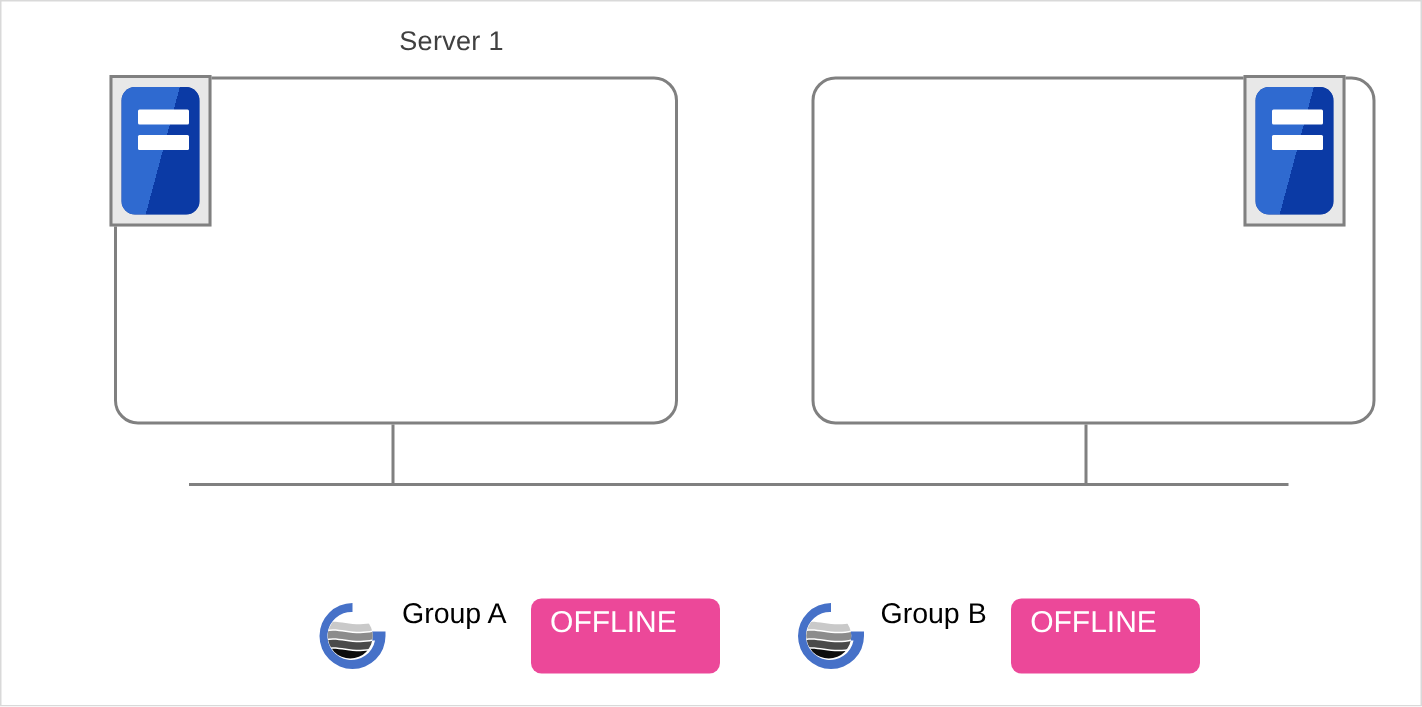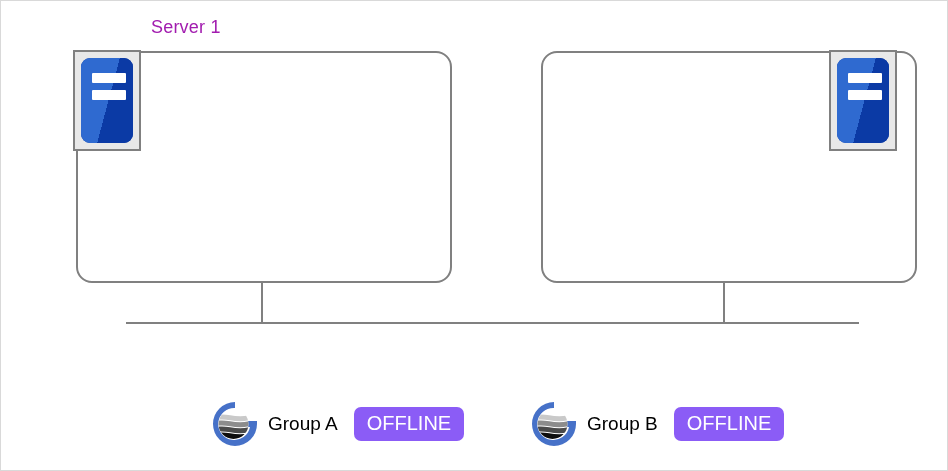--- a/index.html
+++ b/index.html
@@ -17,23 +17,24 @@
     background: #ffffff;
     border: 1px solid #d9d9d9;
     box-sizing: border-box;
     overflow: hidden;
   }
 
   
   .server-title {
     position: absolute;
     font-size: 18px;
-    color: #a21caf;
+    color: #404040;
     letter-spacing: 0.2px;
     white-space: nowrap;
+    text-align: center;
   }
   #title-server-1 { left: 150px; top: 16px; width: 300px; }
   #title-server-2 { left: 535px; top: 16px; width: 300px; }
 
   
   .server-box {
     position: absolute;
     border: 2px solid #808080;
     border-radius: 16px;
     background: #ffffff;
@@ -97,42 +98,41 @@
     top: 321px;
     width: 733px;
     height: 2px;
     background: #808080;
   }
 
   
   .group-row {
     position: absolute;
     display: flex;
-    align-items: center;
   }
   #group-row-a { left: 209px; top: 398px; }
   #group-row-b { left: 528px; top: 398px; }
 
   .group-logo {
     width: 50px;
     height: 50px;
     flex: 0 0 auto;
   }
   .group-label {
     font-size: 19px;
     color: #000000;
     white-space: nowrap;
     margin-left: 8px;
   }
   .status-badge {
     margin-left: 16px;
-    background: #8b5cf6;
+    background: #ec4899;
     color: #ffffff;
     font-size: 20px;
-    padding: 5px 13px 7px 13px;
+    padding: 5px 29px 7px 13px;
     border-radius: 7px;
     white-space: nowrap;
     line-height: 1.1;
   }
 </style>
 </head>
 <body>
 
 <div id="canvas">
 

